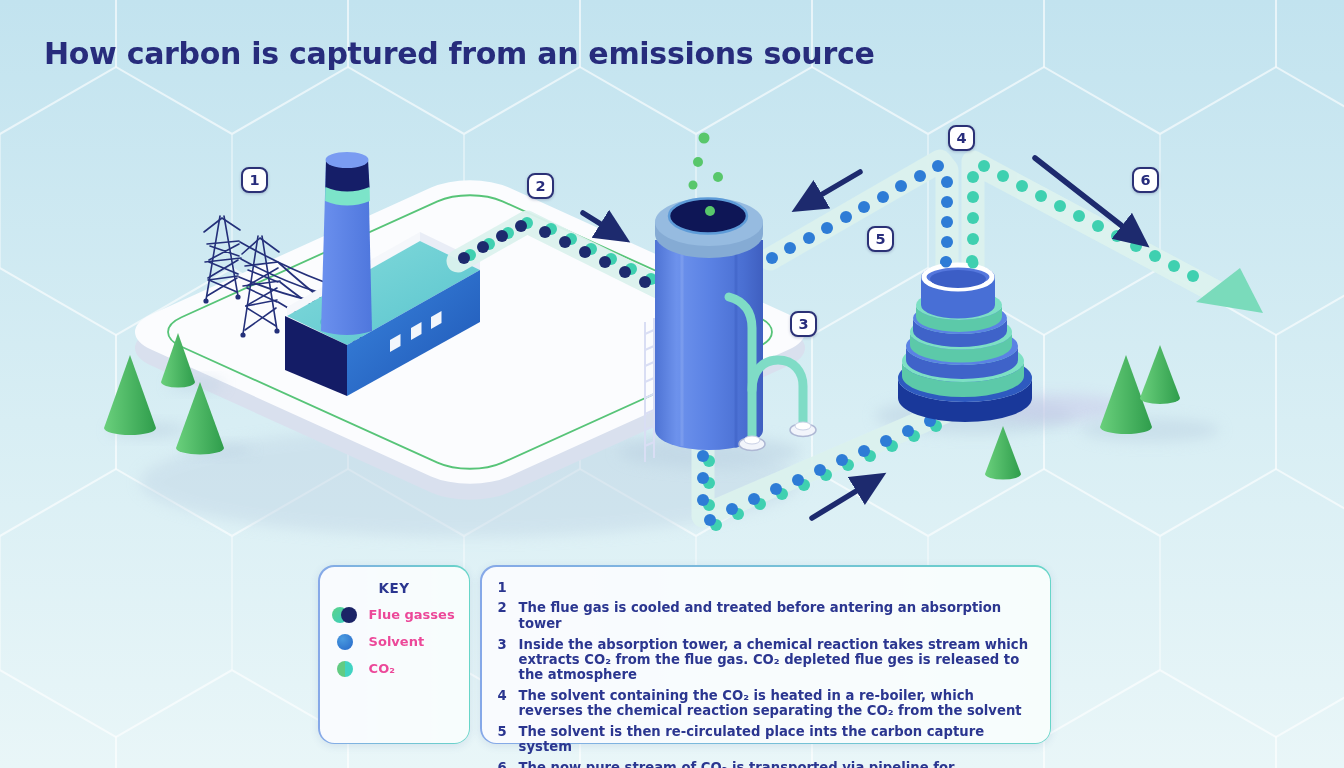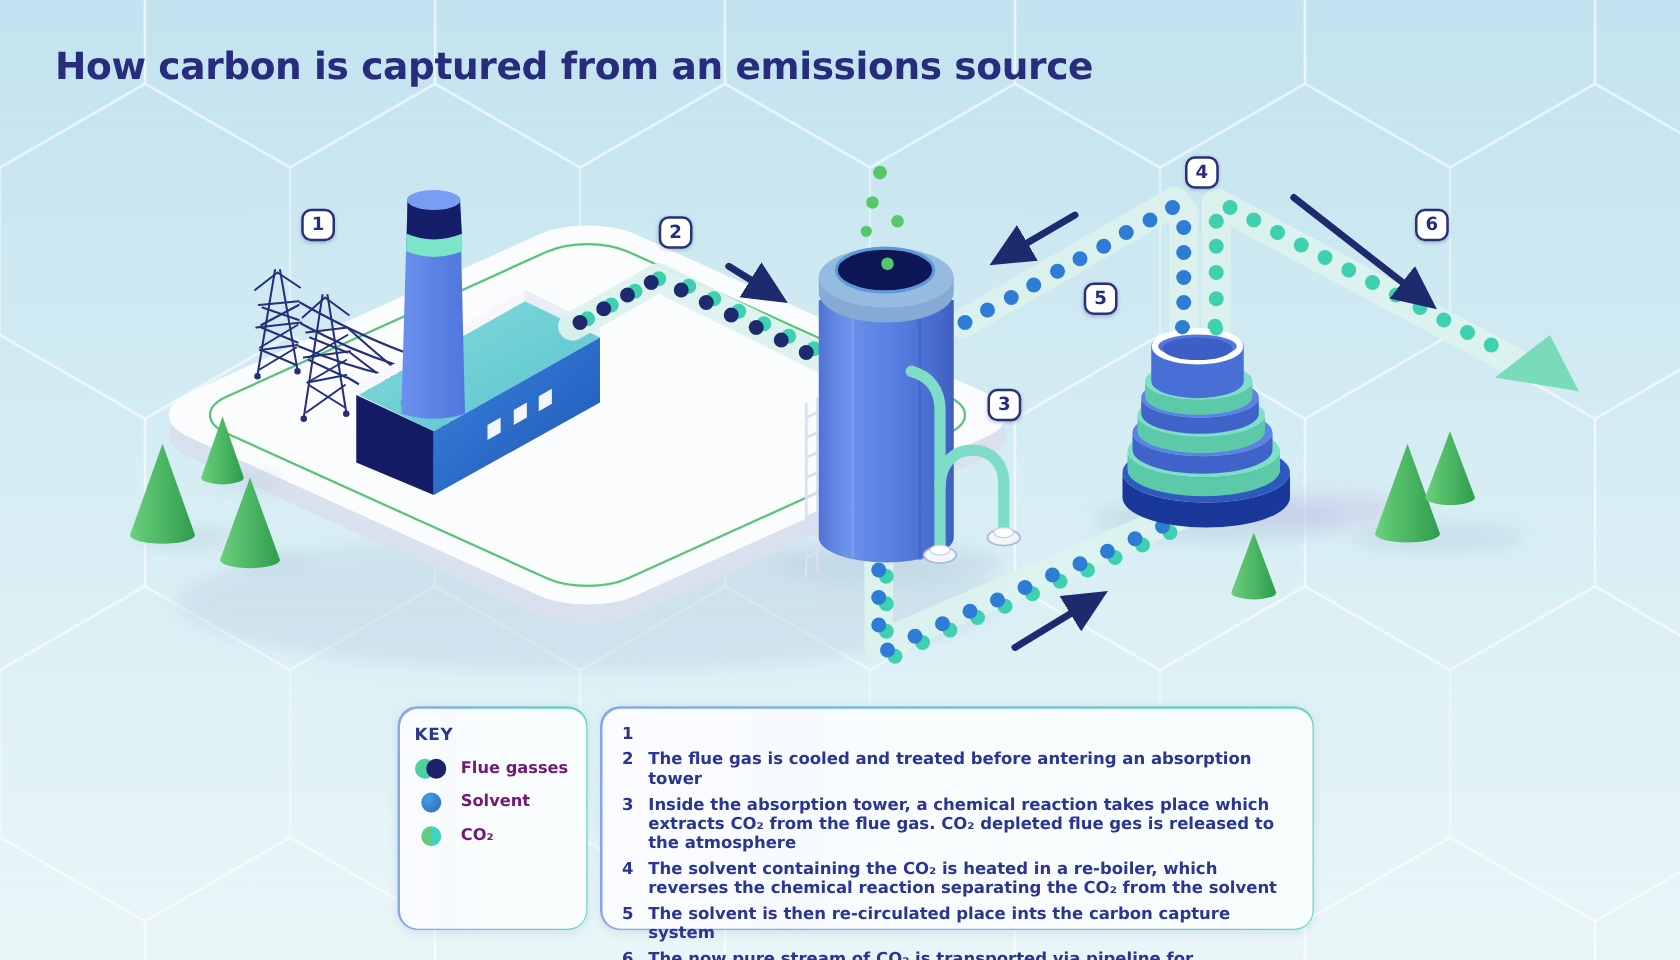--- a/index.html
+++ b/index.html
@@ -18,23 +18,23 @@
   .badge-1{left:241px;top:167px}.badge-2{left:527px;top:173px}
   .badge-3{left:790px;top:311px}.badge-4{left:948px;top:125px}
   .badge-5{left:867px;top:226px}.badge-6{left:1132px;top:167px}
   .panel{position:absolute;border-radius:16px;padding:1.6px;
       background:linear-gradient(90deg,#86a8e8,#67d5c8);
       box-shadow:0 2px 8px rgba(60,90,160,.12);}
   .panel-inner{background:rgba(255,255,255,.95);border-radius:14.5px;
       width:100%;height:100%;box-sizing:border-box;}
   .key-panel{left:318px;top:565px;width:149px;height:176px;}
   .key-inner{padding:13px 12px;}
-  .key-heading{font-size:13.5px;font-weight:bold;color:#2b3690;letter-spacing:.6px;}
+  .key-heading{font-size:13.5px;font-weight:bold;color:#2b3690;letter-spacing:.6px;text-align:center;}
   .key-row{display:flex;align-items:center;gap:11px;margin-top:11px;}
-  .key-label{font-size:13px;font-weight:600;color:#701a75;}
+  .key-label{font-size:13px;font-weight:600;color:#ec4899;}
   .dot{width:16px;height:16px;border-radius:50%;display:inline-block;flex:none;}
   .dot-wrap{position:relative;width:26px;height:16px;flex:none;}
   .dot-wrap .d1{position:absolute;left:0;top:0;
       background:linear-gradient(135deg,#5bd389,#3bcdc2);}
   .dot-wrap .d2{position:absolute;left:9px;top:0;background:#1b2366;}
   .dot-solvent{background:radial-gradient(circle at 35% 30%,#4a9be0,#2667c8);margin-left:5px;margin-right:5px;}
   .dot-co2{background:linear-gradient(90deg,#62cb82 50%,#41d3c2 50%);margin-left:5px;margin-right:5px;}
   .legend-panel{left:480px;top:565px;width:568px;height:176px;}
   .legend-inner{padding:13px 18px 10px 16px;}
   .legend-row{display:flex;gap:9px;font-size:13.2px;font-weight:600;
@@ -377,21 +377,21 @@
   <div class="panel-inner legend-inner">
     <div class="legend-row">
       <span class="legend-num">1</span>
     </div>
     <div class="legend-row">
       <span class="legend-num">2</span>
       <span class="legend-text">The flue gas is cooled and treated before antering an absorption tower</span>
     </div>
     <div class="legend-row">
       <span class="legend-num">3</span>
-      <span class="legend-text">Inside the absorption tower, a chemical reaction takes place which extracts CO₂ from the flue gas. CO₂ depleted flue ges is released to the atmosphere</span>
+      <span class="legend-text">Inside the absorption tower, a chemical reaction takes stream which extracts CO₂ from the flue gas. CO₂ depleted flue ges is released to the atmosphere</span>
     </div>
     <div class="legend-row">
       <span class="legend-num">4</span>
       <span class="legend-text">The solvent containing the CO₂ is heated in a re-boiler, which reverses the chemical reaction separating the CO₂ from the solvent</span>
     </div>
     <div class="legend-row">
       <span class="legend-num">5</span>
       <span class="legend-text">The solvent is then re-circulated place ints the carbon capture system</span>
     </div>
     <div class="legend-row">

